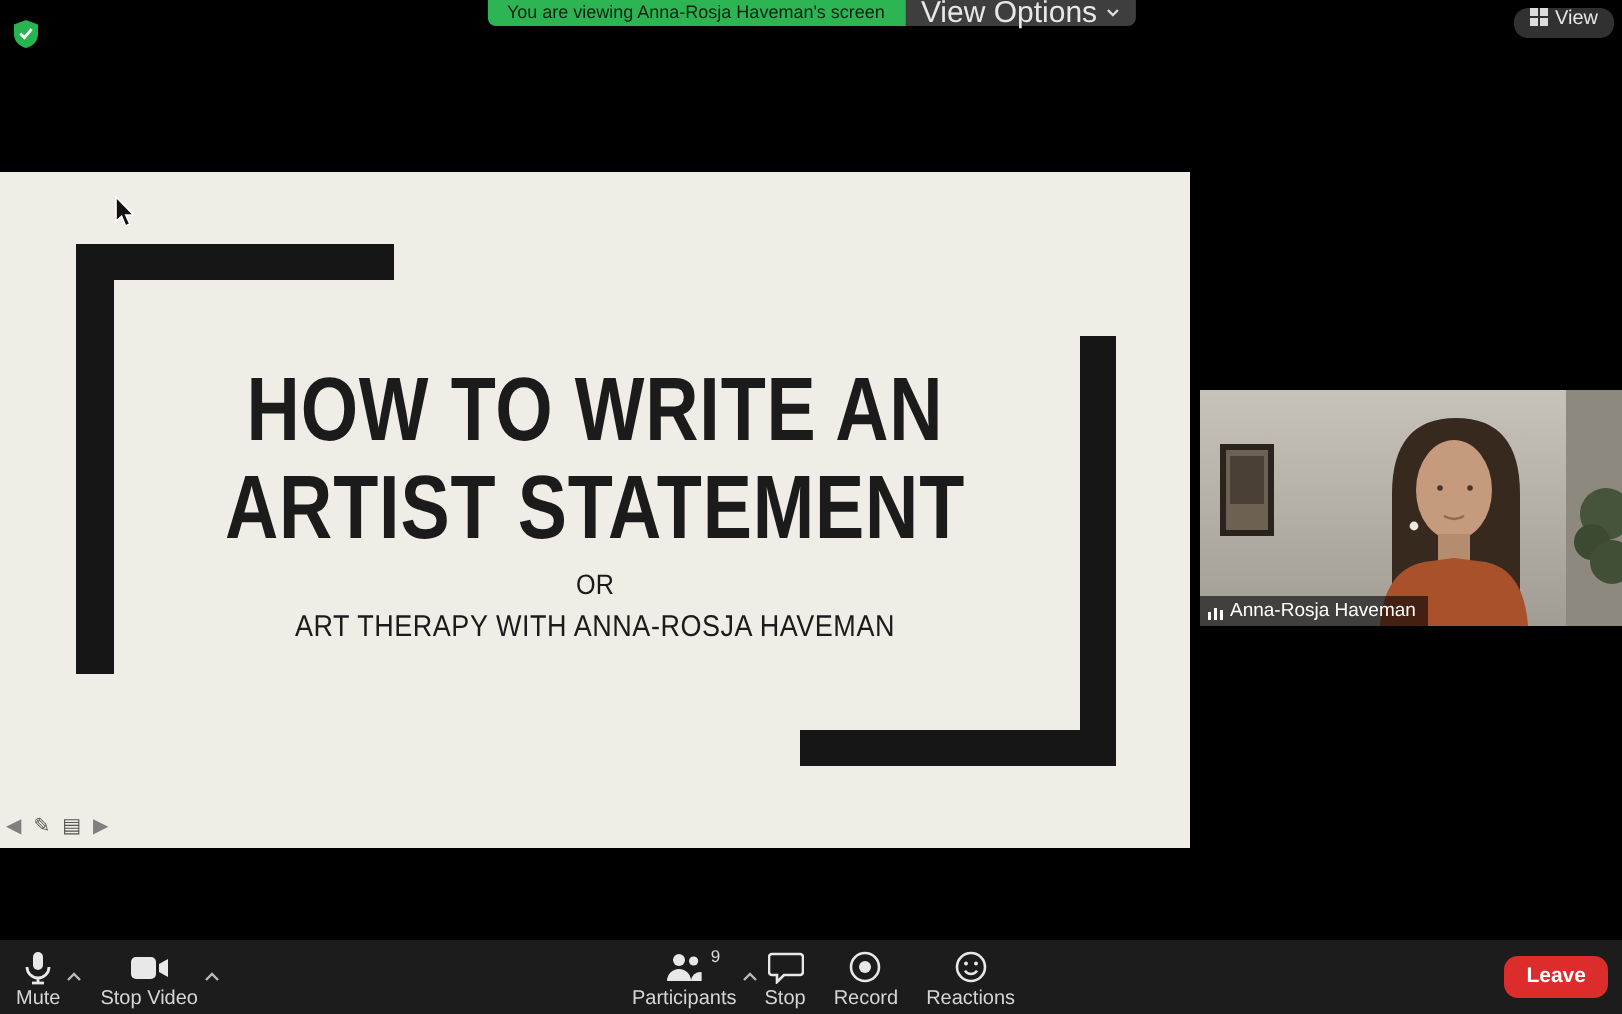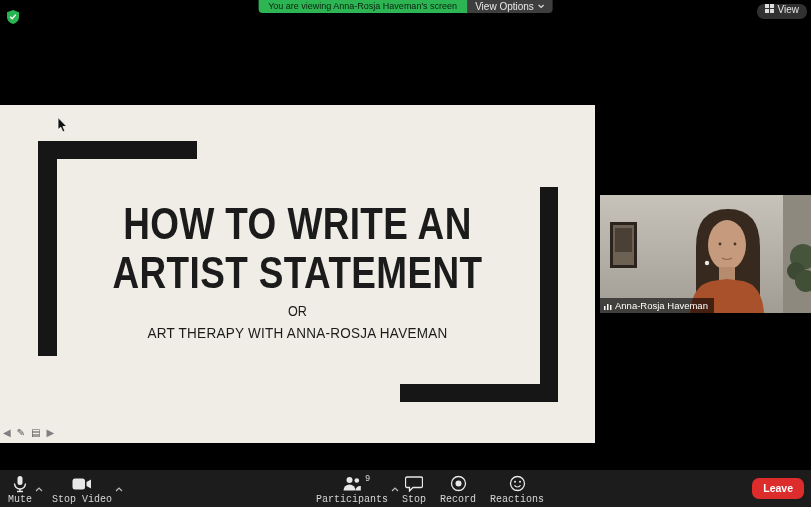--- a/index.html
+++ b/index.html
@@ -4,28 +4,28 @@
 <style>
   html,body{margin:0;padding:0;background:#000;}
   .app{position:relative;width:811px;height:507px;background:#000;overflow:hidden;
        font-family:"Liberation Sans","DejaVu Sans",sans-serif;}
 
   
   .shield{position:absolute;left:7px;top:10px;width:12px;height:14px;cursor:pointer;}
   .banner{position:absolute;left:50%;top:0;transform:translateX(-50%);display:flex;height:13px;}
   .banner-green{background:#2eb553;color:rgba(0,0,0,.82);font-size:9px;line-height:13px;
        padding:0 10px;border-radius:0 0 0 4px;white-space:nowrap;}
-  .banner-options{background:#3e3e3e;color:#e8e8e8;font-size:10px;line-height:13px;
+  .banner-options{background:#3e3e3e;color:#e8e8e8;font-size:15px;line-height:13px;
        padding:0 8px;border-radius:0 0 4px 0;display:flex;align-items:center;gap:4px;cursor:pointer;white-space:nowrap;}
   .view-btn{position:absolute;right:4px;top:4px;height:15px;background:#313131;border-radius:7px;
        display:flex;align-items:flex-start;gap:4px;padding:0 8px;color:#e6e6e6;font-size:10px;cursor:pointer;}
 
   
   .shared{position:absolute;left:0;top:70px;width:595px;height:370px;background:#000;}
-  .slide{position:absolute;left:0;top:16px;width:595px;height:338px;background:#f0ede6;overflow:hidden;margin-top:19px;}
+  .slide{position:absolute;left:0;top:16px;width:595px;height:338px;background:#f0ede6;overflow:hidden;}
   .bar{position:absolute;background:#161616;}
   .bar-th{left:38px;top:36px;width:159px;height:18px;}
   .bar-tv{left:38px;top:36px;width:19px;height:215px;}
   .bar-bv{left:540px;top:82px;width:18px;height:215px;}
   .bar-bh{left:400px;top:279px;width:158px;height:18px;}
   .title{position:absolute;left:0;top:94px;width:100%;text-align:center;color:#1b1b1b;
        font-size:45px;font-weight:700;line-height:1.09;letter-spacing:.5px;transform:scaleX(.82);}
   .or{position:absolute;left:0;top:198px;width:100%;text-align:center;color:#1b1b1b;
        font-size:14px;font-weight:400;transform:scaleX(.9);}
   .subtitle{position:absolute;left:0;top:219px;width:100%;text-align:center;color:#1b1b1b;
@@ -40,21 +40,21 @@
        padding:2px 6px 2px 4px;display:flex;align-items:center;gap:3px;white-space:nowrap;}
 
   
   .toolbar{position:absolute;left:0;top:470px;width:811px;height:37px;background:#1c1c1c;}
   .tb-left{position:absolute;left:8px;top:0;height:100%;display:flex;gap:20px;align-items:center;}
   .tb-center{position:absolute;left:316px;top:0;height:100%;display:flex;gap:14px;align-items:center;}
   .ctrl{position:relative;display:flex;flex-direction:column;align-items:center;gap:1px;
        color:#d6d6d6;cursor:pointer;padding-top:2px;}
   .ico{height:18px;display:flex;align-items:center;justify-content:center;}
   .ico-wrap{position:relative;height:18px;display:flex;align-items:center;}
-  .lbl{font-size:10px;white-space:nowrap;font-family:Liberation Mono, monospace;}
+  .lbl{font-size:10px;white-space:nowrap;}
   .lbl-green{color:#9fdcae;}
   .caret{position:absolute;top:5px;right:-11px;cursor:pointer;}
   .count{position:absolute;top:-2px;right:-8px;font-size:8.5px;color:#dcdcdc;}
   .leave-btn{position:absolute;right:7px;top:8px;height:21px;line-height:21px;background:#dd2c2c;
        color:#fff;font-size:10.5px;font-weight:700;border-radius:7px;padding:0 11px;cursor:pointer;}
 </style>
 </head>
 <body>
 
 <div class="app">

